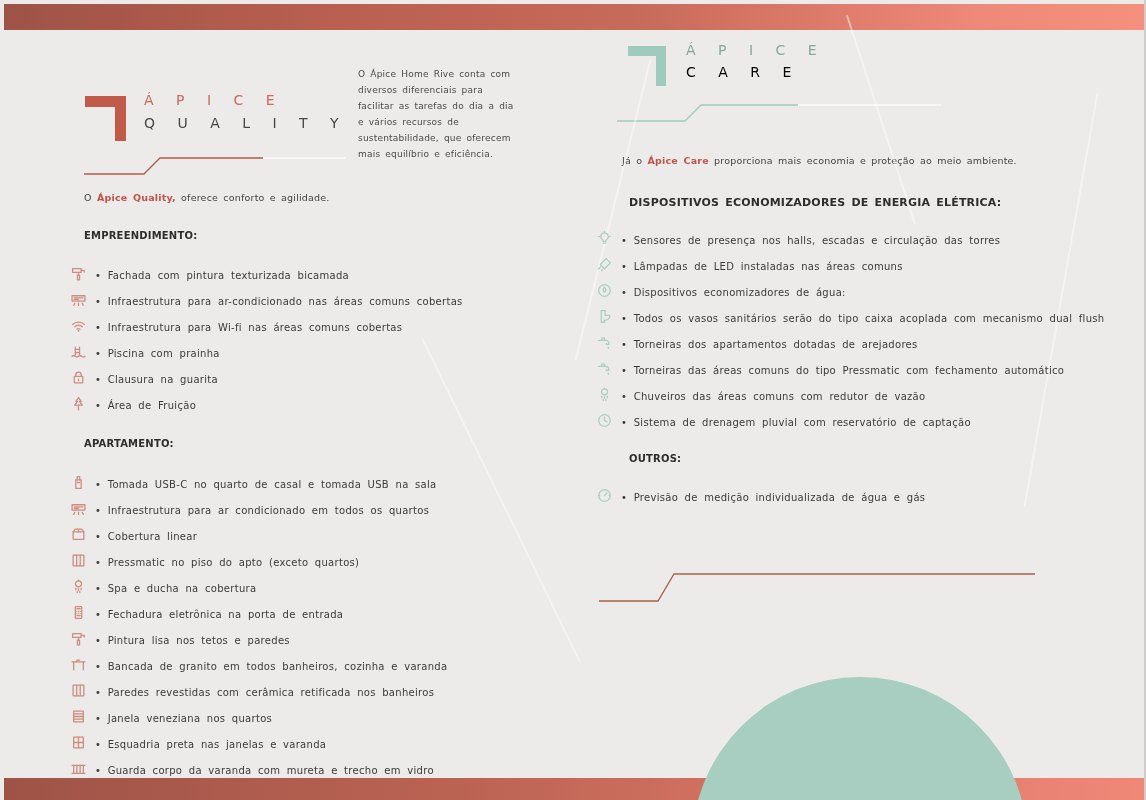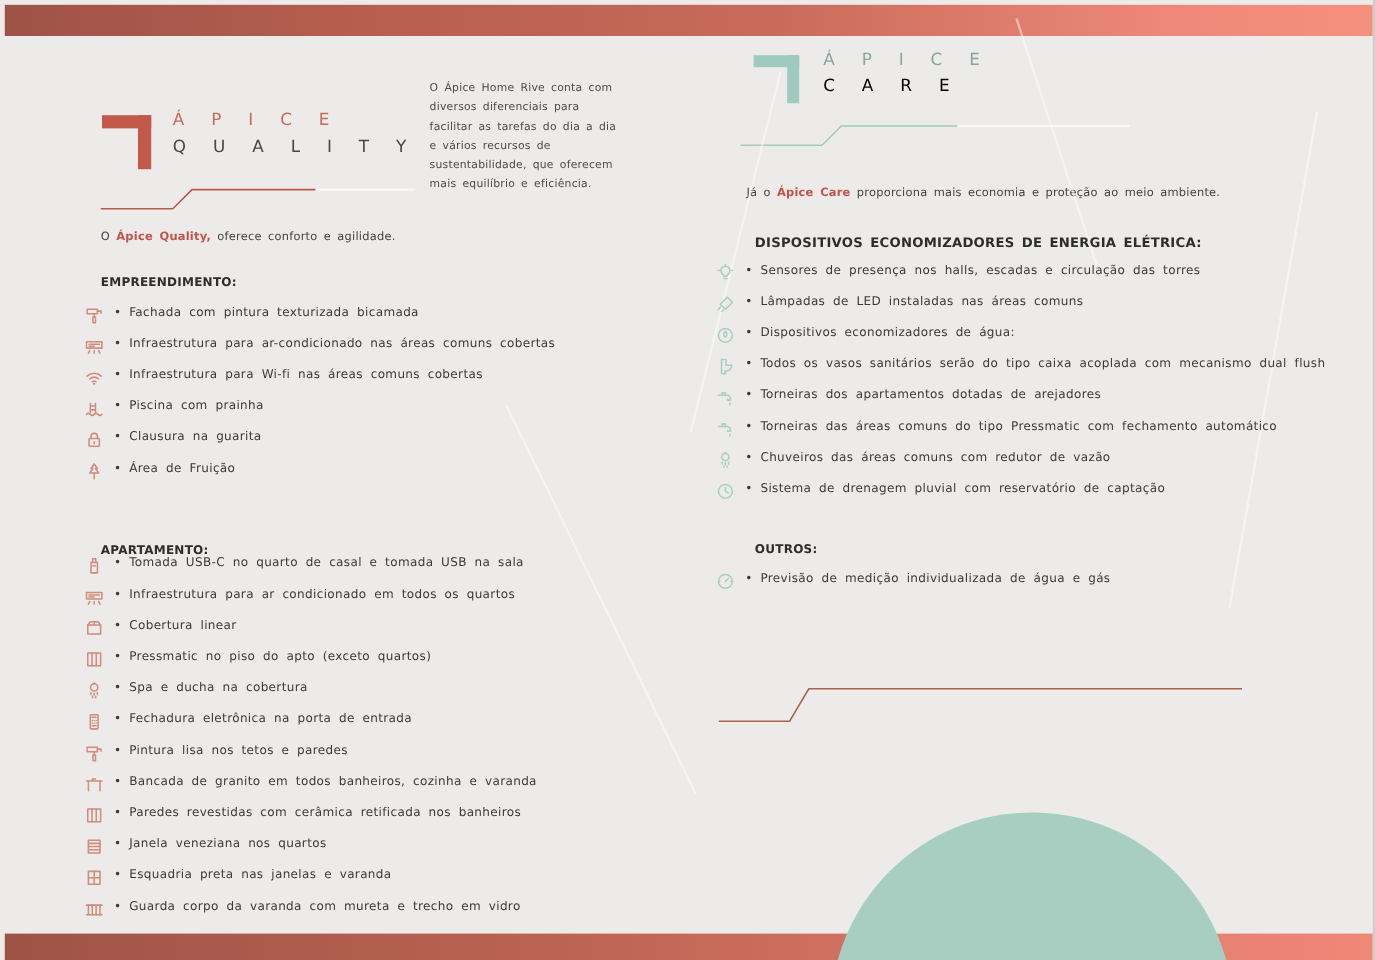--- a/index.html
+++ b/index.html
@@ -45,30 +45,30 @@
     font-size:9px;line-height:16px;color:#4a4a4a;letter-spacing:.2px;word-spacing:2px;}
   
   .tagline{position:absolute;font-size:9.5px;color:#434343;letter-spacing:.2px;word-spacing:2px;white-space:nowrap;}
   .tag-quality{left:84px;top:192px;}
   .tag-care{left:622px;top:155px;}
   .tagline b{color:#c0544a;}
   
   .sec-heading{position:absolute;font-weight:bold;color:#2d2d2d;font-size:10px;
     letter-spacing:.2px;word-spacing:2px;white-space:nowrap;}
   .h-empreendimento{left:84px;top:230px;}
-  .h-apartamento{left:84px;top:438px;margin-top:16px;}
+  .h-apartamento{left:84px;top:438px;}
   .h-dispositivos{left:629px;top:196px;font-size:11px;}
   .h-outros{left:629px;top:453px;}
   
   .feature-list{position:absolute;z-index:2;}
   .l-empreendimento{left:71px;top:255px;}
   .l-apartamento{left:71px;top:464px;}
   .l-dispositivos{left:597px;top:220px;}
   .l-outros{left:597px;top:477px;}
-  .row{display:flex;align-items:flex-start;height:26px;}
+  .row{display:flex;align-items:flex-end;height:26px;}
   .icn{width:15px;height:15px;flex:0 0 15px;margin-right:9px;display:inline-block;}
   .icn svg{width:15px;height:15px;display:block;fill:none;stroke:currentColor;
     stroke-width:1.2;stroke-linecap:round;stroke-linejoin:round;}
   .coral-list .icn{color:#d08c7d;}
   .teal-list .icn{color:#a9cfc4;}
   .txt{font-size:10px;color:#3a3a3a;letter-spacing:.3px;word-spacing:3px;white-space:nowrap;}
 </style>
 </head>
 <body>
 

